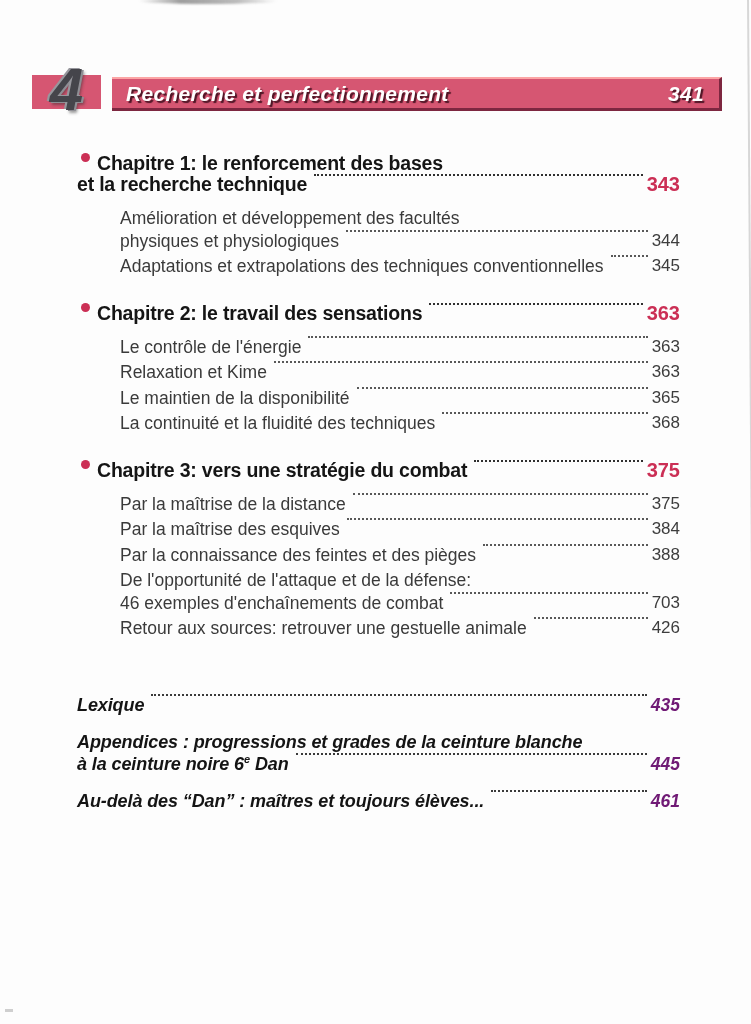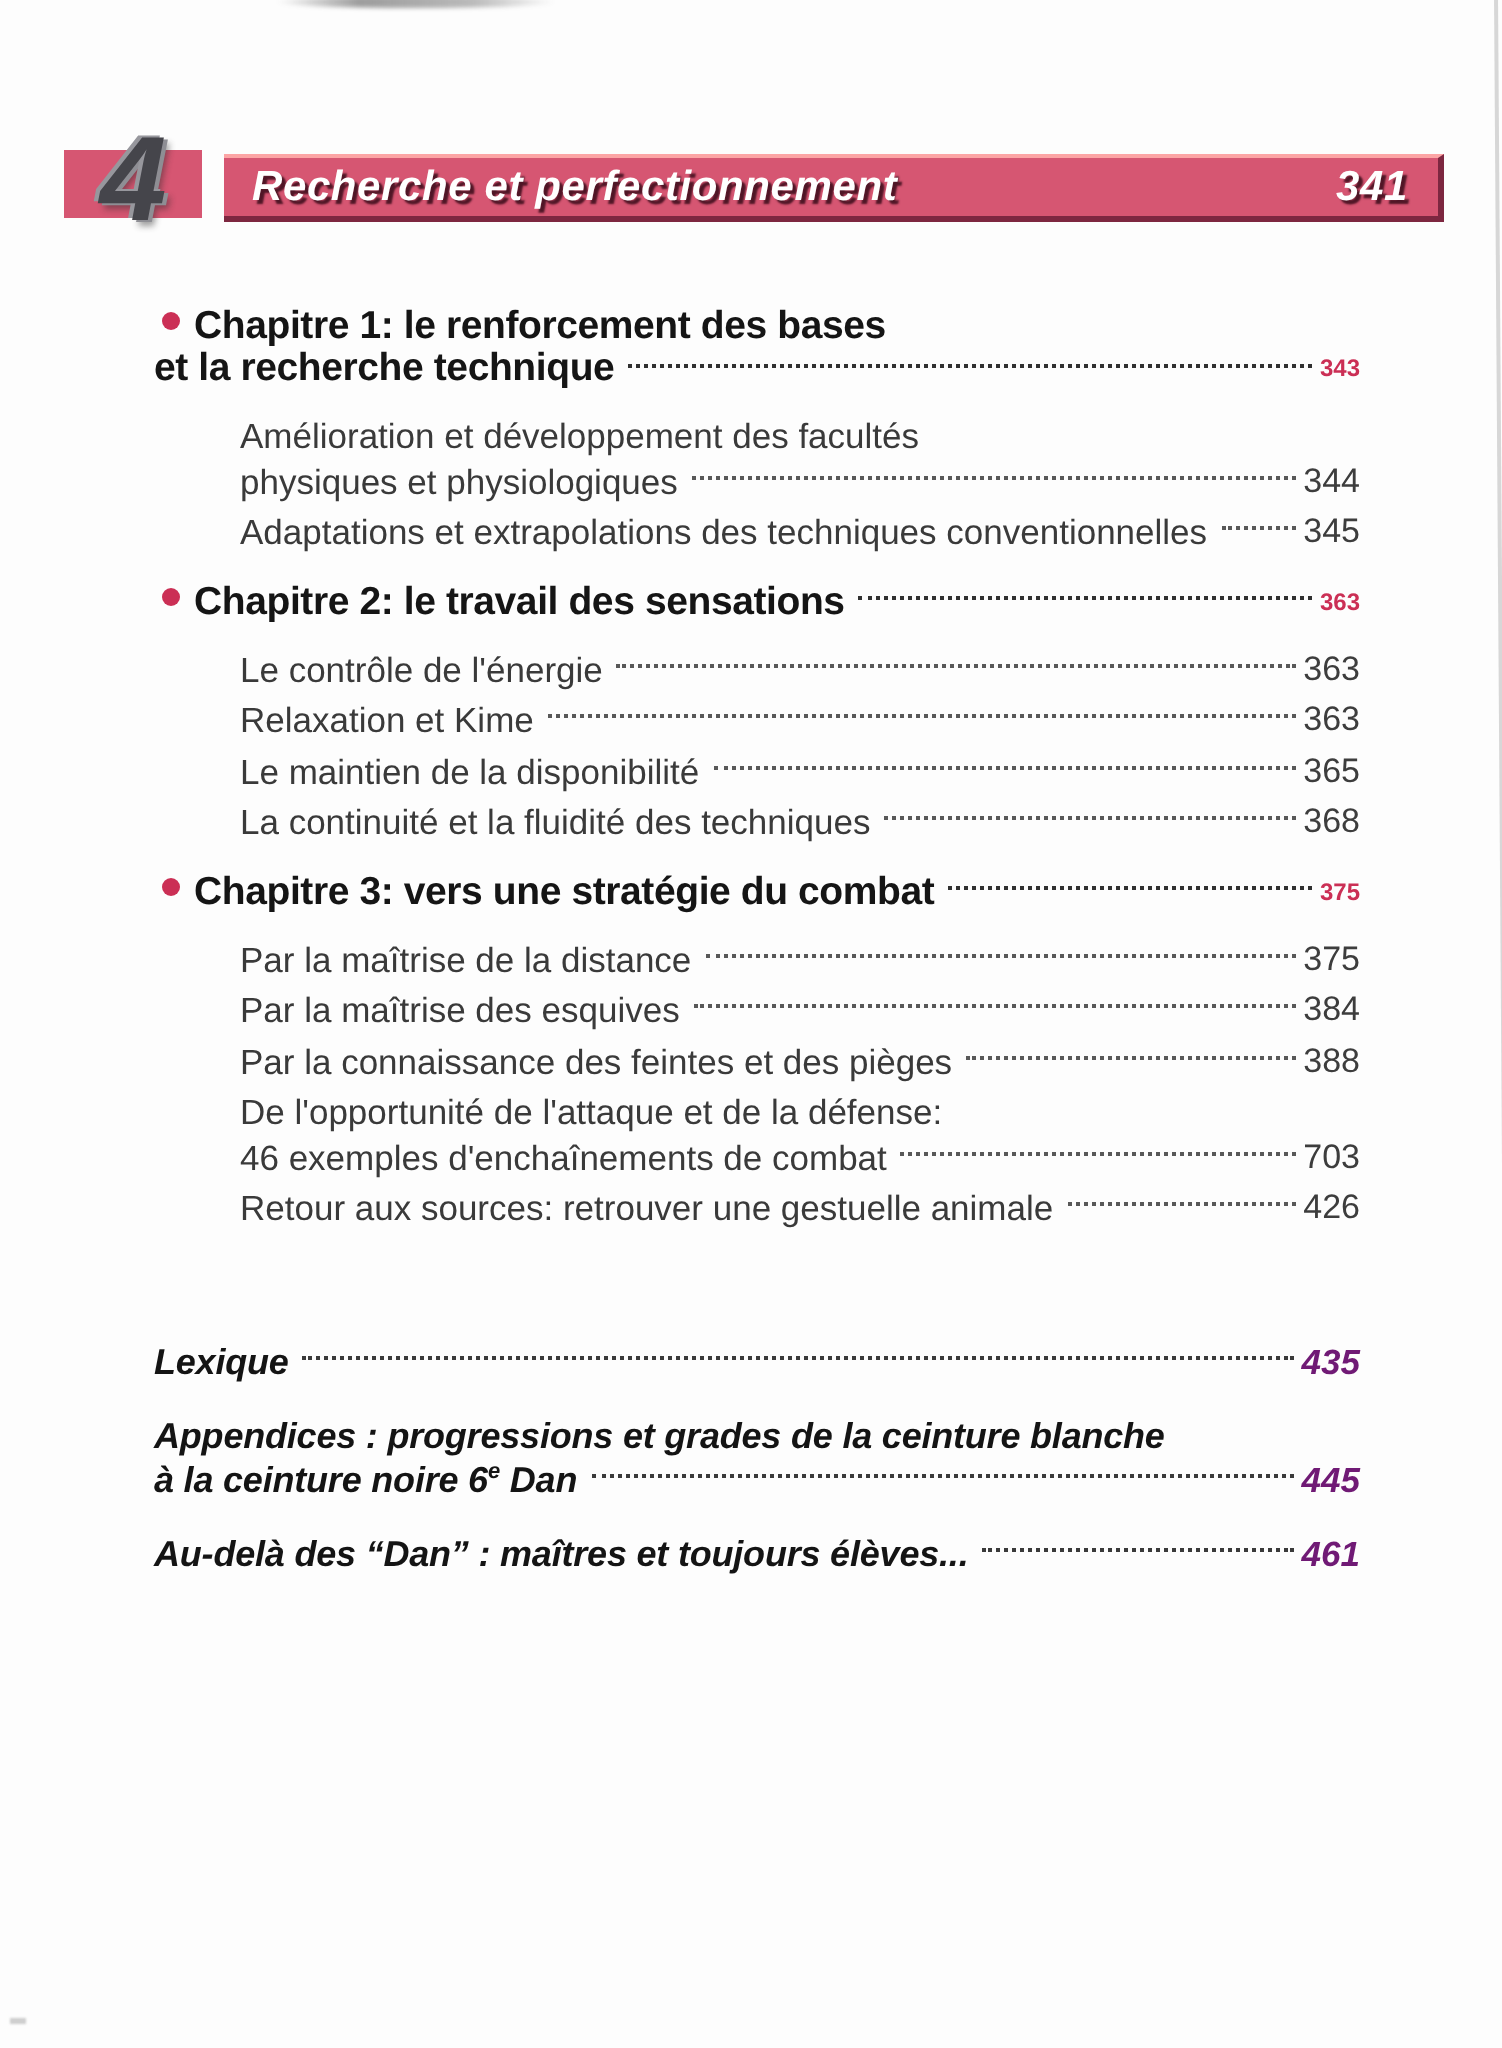--- a/index.html
+++ b/index.html
@@ -43,39 +43,39 @@
   }
   .pinkbg{background:#d65672;}
   .banner-title,.banner-page{
     font-weight:bold;font-style:italic;color:#ffffff;
     font-size:21px;letter-spacing:.3px;
     text-shadow:2px 2px 1px rgba(55,10,25,.85);
     white-space:nowrap;
   }
   
   .toc{position:absolute;left:77px;top:153px;width:603px;}
-  .row{display:flex;align-items:center;}
+  .row{display:flex;align-items:flex-start;}
   .txt{white-space:nowrap;}
   .bullet{
     display:inline-block;width:9px;height:9px;border-radius:50%;
     background:#cb2f55;margin:0 7px 6px 0;flex:0 0 auto;
   }
   .title-line.first{padding-left:4px;}
   .chapter-title{font-size:19.5px;line-height:21px;font-weight:bold;color:#151515;letter-spacing:-.2px;}
-  .chapter + .chapter{margin-top:13px;}
+  .chapter + .chapter{margin-top:25px;}
   .entries{margin-top:12px;}
   .entry-line .txt{padding-left:43px;}
   .entry-text{font-size:17.5px;line-height:22.5px;color:#3a3a3a;}
   .entry-start{margin-top:3px;}
   .leader{flex:1 1 auto;min-width:18px;border-bottom:2px dotted #555;margin:0 4px 4px 7px;}
   .chapter-leader{border-bottom-color:#303030;}
   .sub-leader{border-bottom-color:#585858;}
   .bm-leader{border-bottom-color:#3a3a3a;}
   .pagenum{flex:0 0 auto;}
-  .chapter-page{font-size:12px;line-height:21px;font-weight:bold;color:#cb2f55;}
+  .chapter-page{font-size:20px;line-height:21px;font-weight:bold;color:#cb2f55;}
   .sub-page{font-size:17px;line-height:22.5px;color:#3d3d3d;}
   .backmatter{margin-top:54px;}
   .bm-line .txt{font-size:18px;line-height:22px;font-weight:bold;font-style:italic;color:#141414;letter-spacing:-.1px;}
   .bm-start{margin-top:15px;}
   .backmatter .bm-start:first-child{margin-top:0;}
   .bm-page{font-size:17.5px;line-height:22px;font-weight:bold;font-style:italic;color:#701a75;}
   .sup{font-size:11px;vertical-align:super;line-height:0;}
 </style>
 </head>
 <body>

